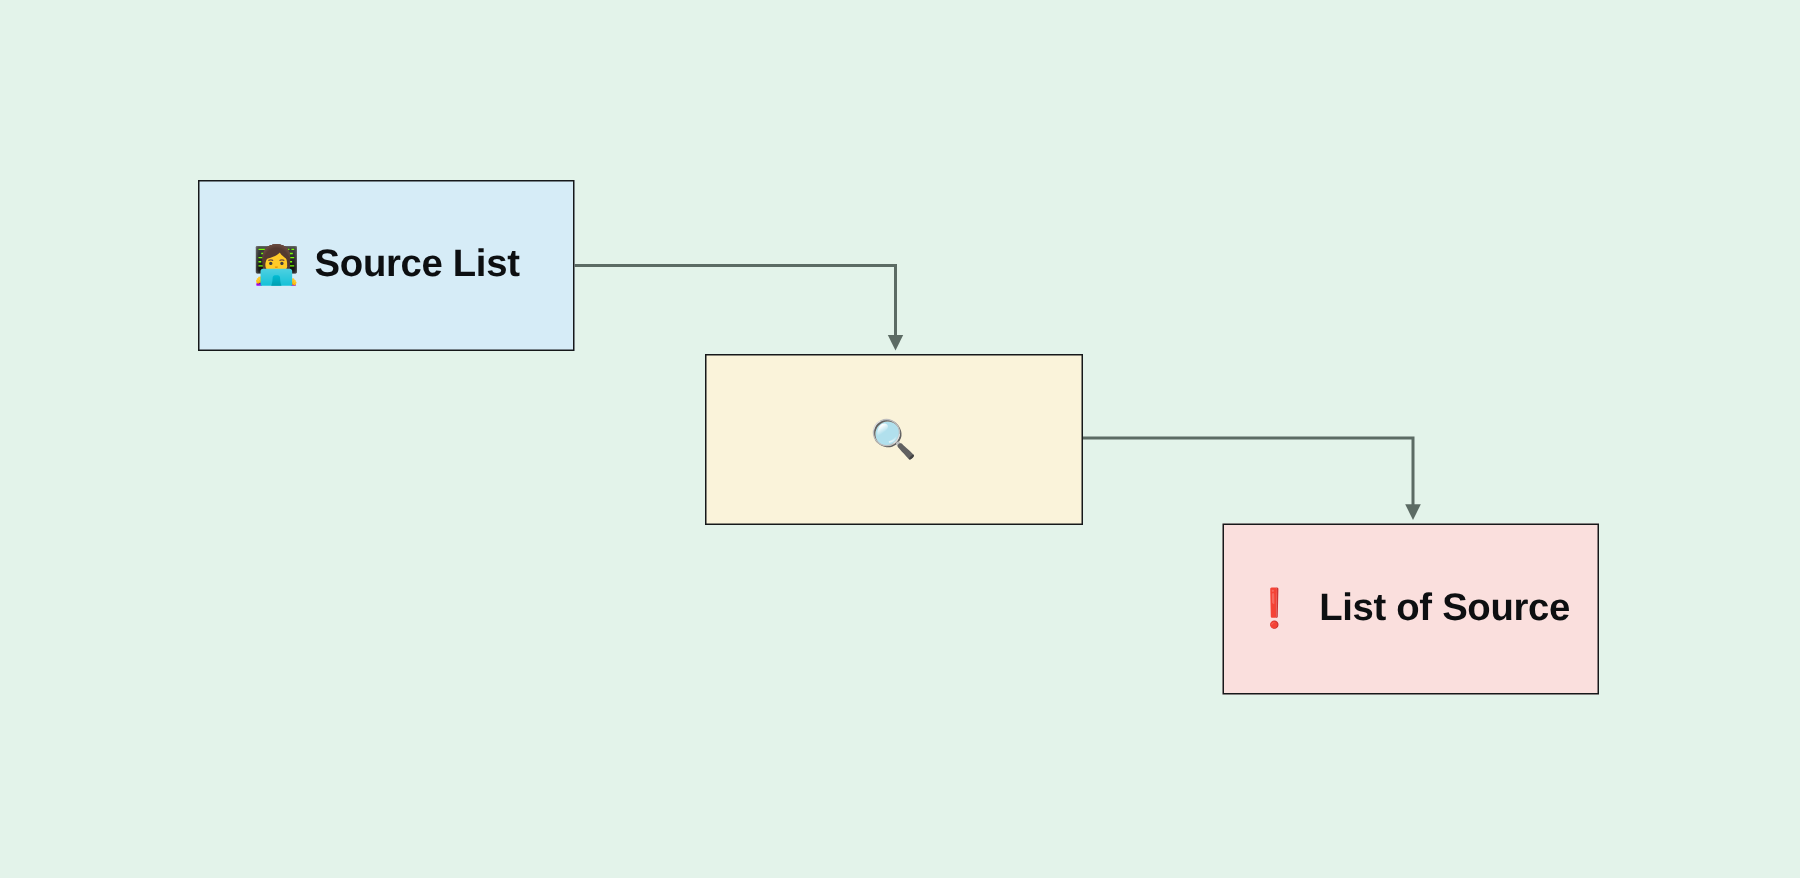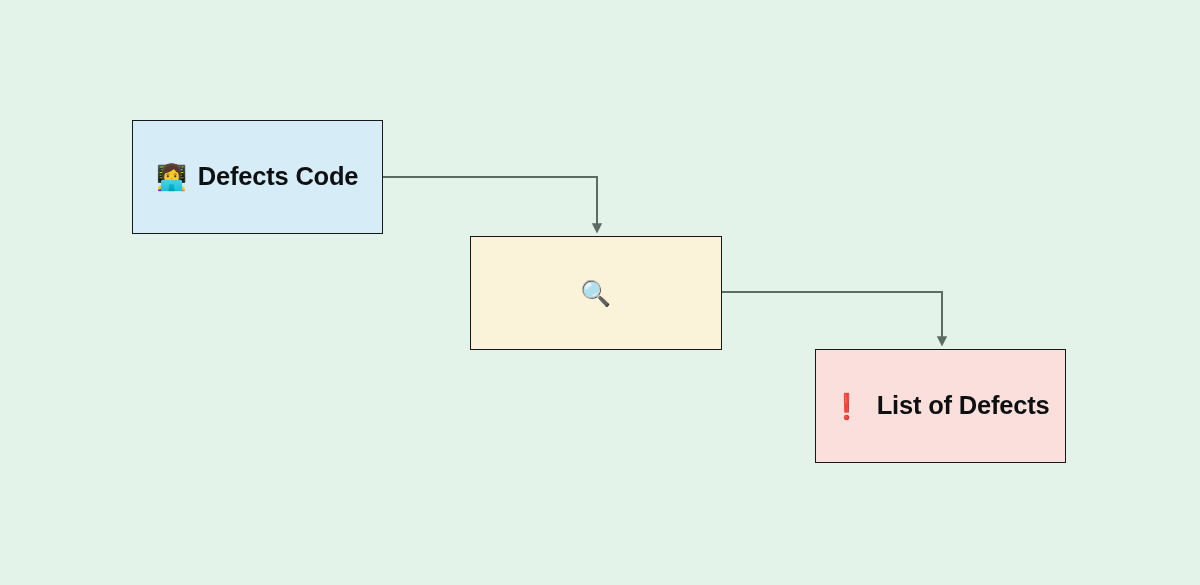--- a/index.html
+++ b/index.html
@@ -96,30 +96,30 @@
     </g>
 
     <g>
       <path d="M 722 292 L 942 292 L 942 337" fill="none" stroke="#5c6b64" stroke-width="2" stroke-linejoin="miter" marker-end="url(#arrow-head)"></path>
     </g>
   </svg>
 
   <div class="node" id="node-source-code">
     <div class="node-inner">
       <span class="node-icon">👩‍💻</span>
-      <span class="node-label">Defects Code</span>
+      <span class="node-label">Source List</span>
     </div>
   </div>
 
   <div class="node" id="node-static-analysis">
     <div class="node-inner">
       <span class="node-icon">🔍</span>
     </div>
   </div>
 
   <div class="node" id="node-list-of-defects">
     <div class="node-inner">
       <span class="node-icon">❗</span>
-      <span class="node-label">List of Defects</span>
+      <span class="node-label">List of Source</span>
     </div>
   </div>
 
 </div>
 
 </body></html>

